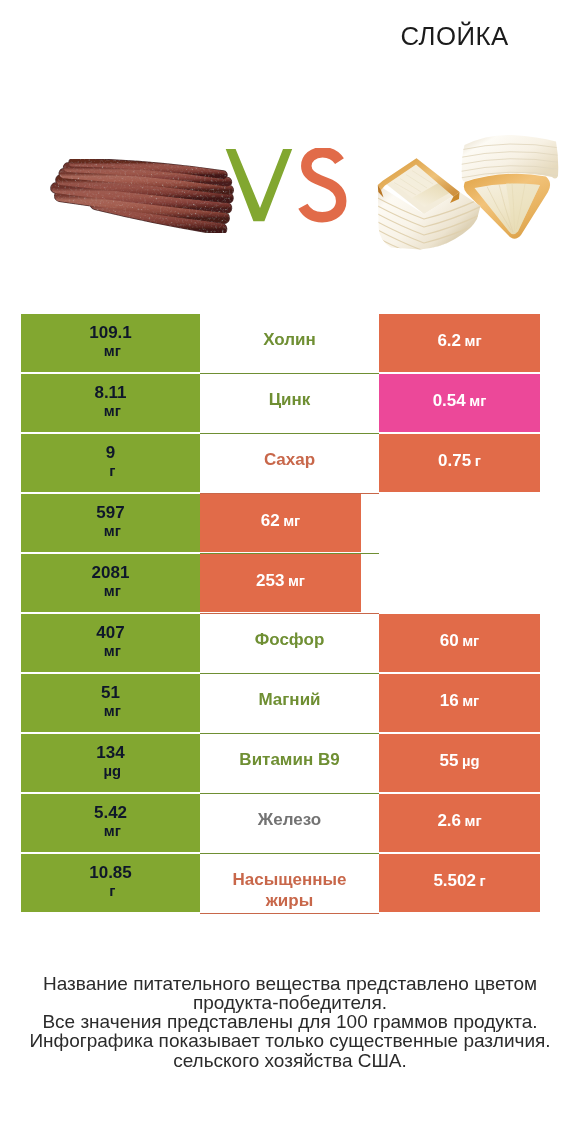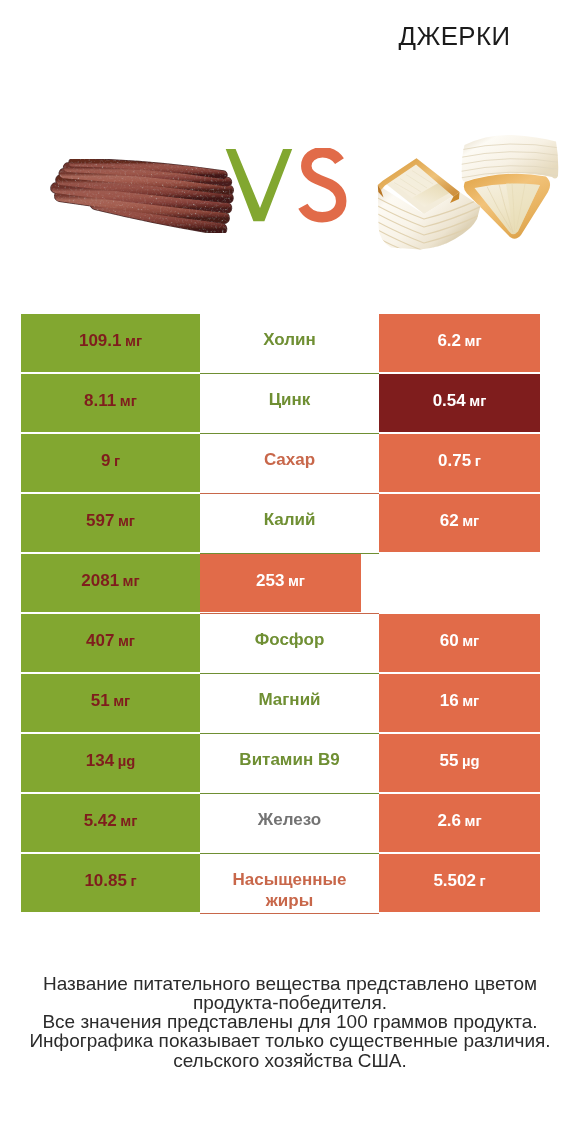--- a/index.html
+++ b/index.html
@@ -26,37 +26,37 @@
 
   
   .table { position:absolute; left:21px; top:314px; width:537px; }
   .row { position:relative; height:58px; margin-bottom:2px; display:flex; }
   .sep { position:absolute; left:179px; width:179px; bottom:-2px; height:1px; }
   .cell {
     display:flex; align-items:center; justify-content:center;
     height:58px; box-sizing:border-box; padding-bottom:4px;
   }
   .cell.mid { display:block; padding:0; }
-  .cell.left  { width:179px; color:#7f1d1d; }
+  .cell.left  { width:179px; color:#0f172a;flex-direction:column; }
   .cell.right { width:161px; color:#ffffff; }
   .cell.mid   { width:179px; background:#ffffff; }
   .val { font-weight:bold; font-size:17px; letter-spacing:0px; }
   .unit { font-size:14.8px; font-weight:bold; margin-left:3.5px;text-align:right; }
   .nutrient { display:block; font-size:17px; font-weight:bold; text-align:center; line-height:20.6px; letter-spacing:0px; padding:16.2px 24px 0; }
 
   
   .footer { position:absolute; left:0; top:973.5px; width:580px; text-align:center;
             font-size:19px; color:#2b2b2b; line-height:19.25px; }
 </style>
 </head>
 <body>
 
 <div class="page">
 
-  <div class="title right">ДЖЕРКИ</div>
+  <div class="title right">СЛОЙКА</div>
 
   <div class="foodL">
 <svg width="580" height="300" viewBox="0 0 580 300">
 <defs>
   <linearGradient id="sA" x1="0" y1="0" x2="0" y2="1">
     <stop offset="0" stop-color="#6d332c"></stop>
     <stop offset="0.18" stop-color="#9e5b50"></stop>
     <stop offset="0.45" stop-color="#9b5549"></stop>
     <stop offset="0.72" stop-color="#86413a"></stop>
     <stop offset="0.92" stop-color="#632924"></stop>
@@ -261,21 +261,21 @@
         <i class="sep" style="background:#6f8f33"></i>
       </div>
       <div class="row">
         <div class="cell left" style="background:#82a730">
           <span class="val">8.11</span>
           <span class="unit">мг</span>
         </div>
         <div class="cell mid">
           <span class="nutrient" style="color:#6f8f33">Цинк</span>
         </div>
-        <div class="cell right" style="background:#7f1d1d">
+        <div class="cell right" style="background:#ec4899">
           <span class="val">0.54</span>
           <span class="unit">мг</span>
         </div>
         <i class="sep" style="background:#6f8f33"></i>
       </div>
       <div class="row">
         <div class="cell left" style="background:#82a730">
           <span class="val">9</span>
           <span class="unit">г</span>
         </div>
@@ -285,23 +285,20 @@
         <div class="cell right" style="background:#e16b49">
           <span class="val">0.75</span>
           <span class="unit">г</span>
         </div>
         <i class="sep" style="background:#c8674a"></i>
       </div>
       <div class="row">
         <div class="cell left" style="background:#82a730">
           <span class="val">597</span>
           <span class="unit">мг</span>
-        </div>
-        <div class="cell mid">
-          <span class="nutrient" style="color:#6f8f33">Калий</span>
         </div>
         <div class="cell right" style="background:#e16b49">
           <span class="val">62</span>
           <span class="unit">мг</span>
         </div>
         <i class="sep" style="background:#6f8f33"></i>
       </div>
       <div class="row">
         <div class="cell left" style="background:#82a730">
           <span class="val">2081</span>

